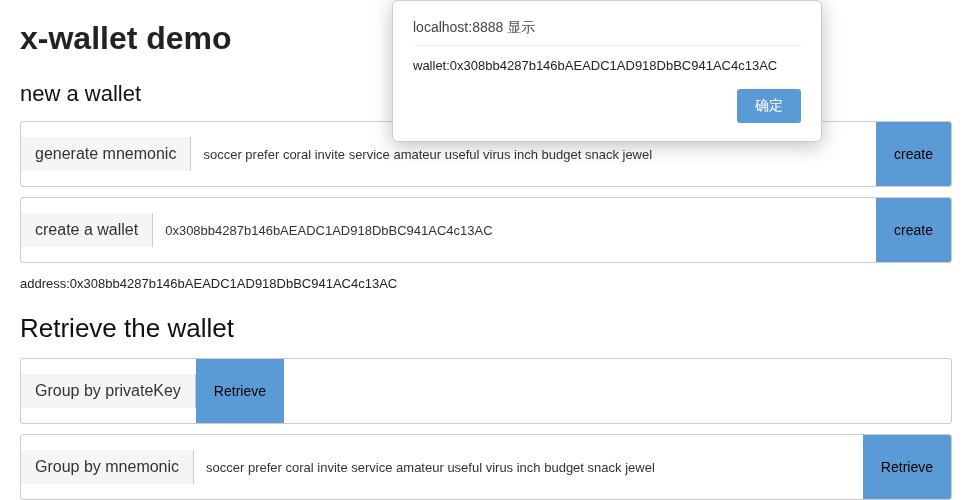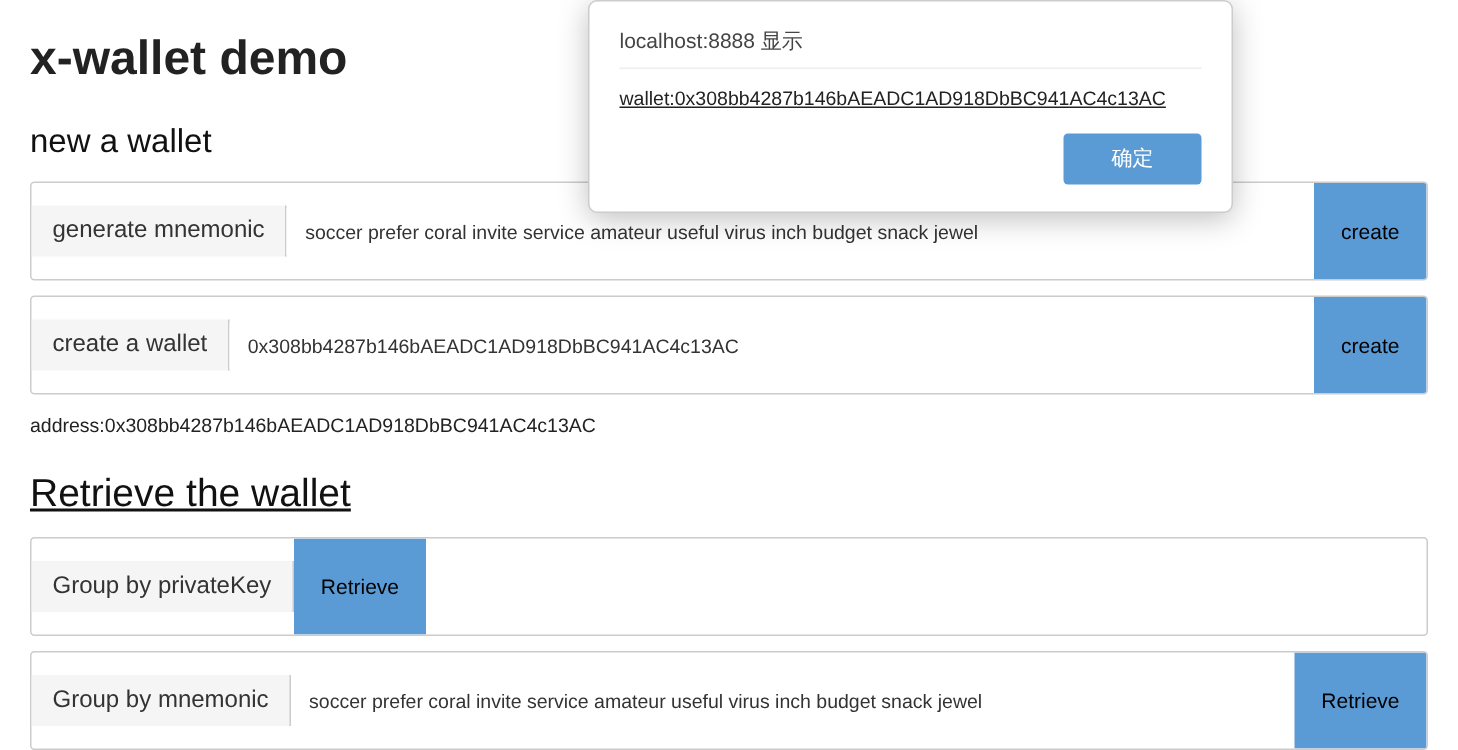--- a/index.html
+++ b/index.html
@@ -28,21 +28,20 @@
       font-size: 22px;
       font-weight: normal;
       color: #111;
       margin-bottom: 14px;
       margin-top: 10px;
     }
 
     .section-title.retrieve {
       font-size: 26px;
       margin-top: 18px;
-      text-decoration: underline;
     }
 
     .input-row {
       display: flex;
       align-items: center;
       margin-bottom: 10px;
       border: 1px solid #ccc;
       border-radius: 3px;
       overflow: hidden;
     }
@@ -114,33 +113,32 @@
       margin-bottom: 12px;
       border-bottom: 1px solid #eee;
       padding-bottom: 8px;
     }
 
     .modal-content {
       font-size: 13px;
       color: #222;
       margin-bottom: 16px;
       word-break: break-all;
-      text-decoration: underline;
     }
 
     .modal-footer {
       display: flex;
       justify-content: flex-end;
     }
 
     .modal-ok-btn {
       background: #5b9bd5;
       color: #fff;
       border: none;
-      padding: 8px 32px;
+      padding: 8px 18px;
       font-size: 14px;
       border-radius: 3px;
       cursor: pointer;
     }
   </style>
 </head>
 <body>
 
 <h1 class="app-title">x-wallet demo</h1>
 

